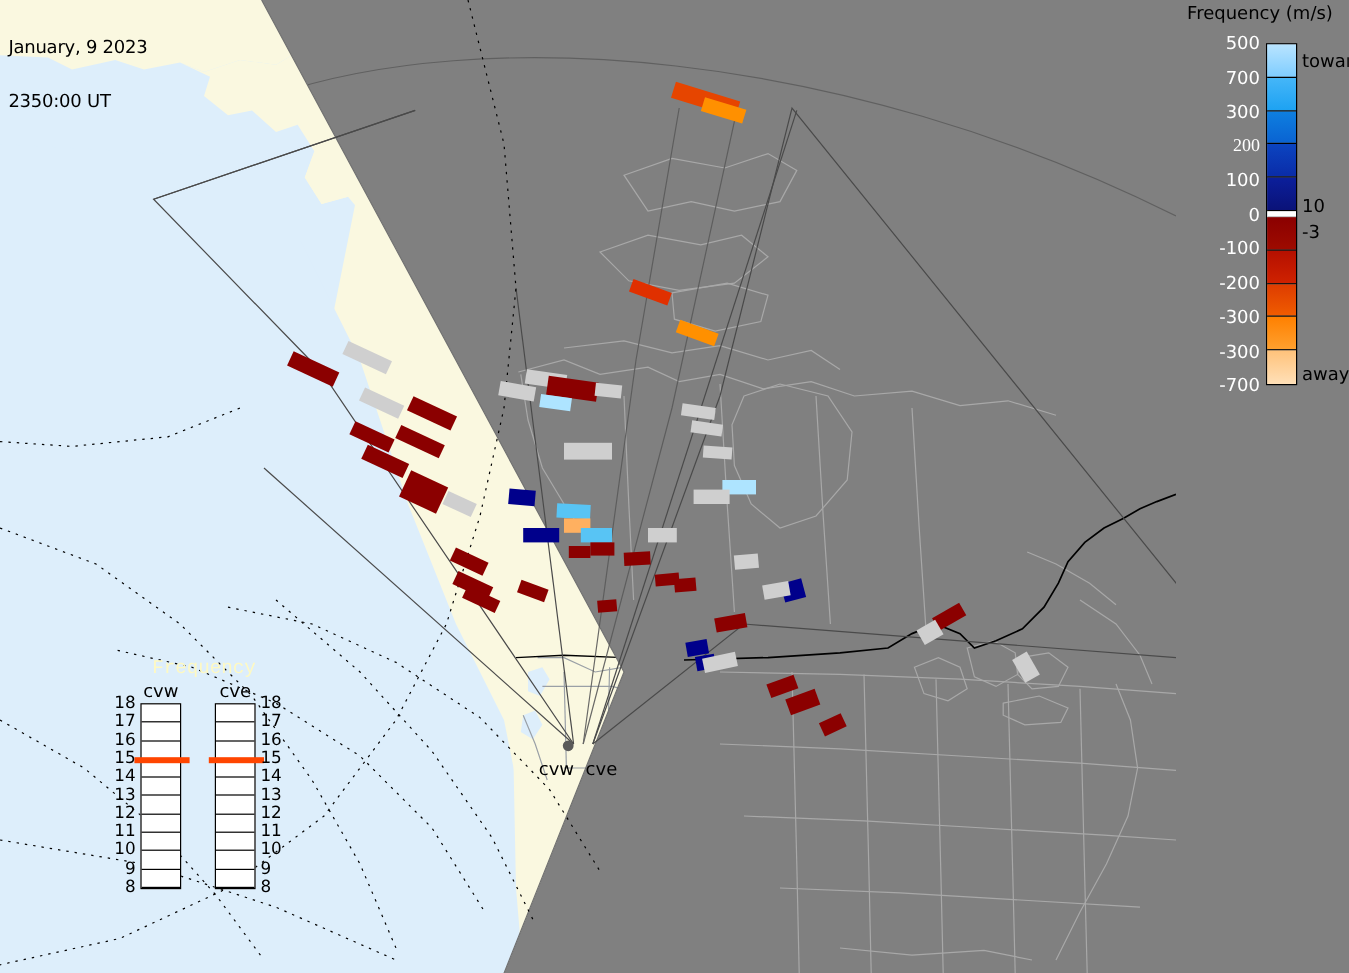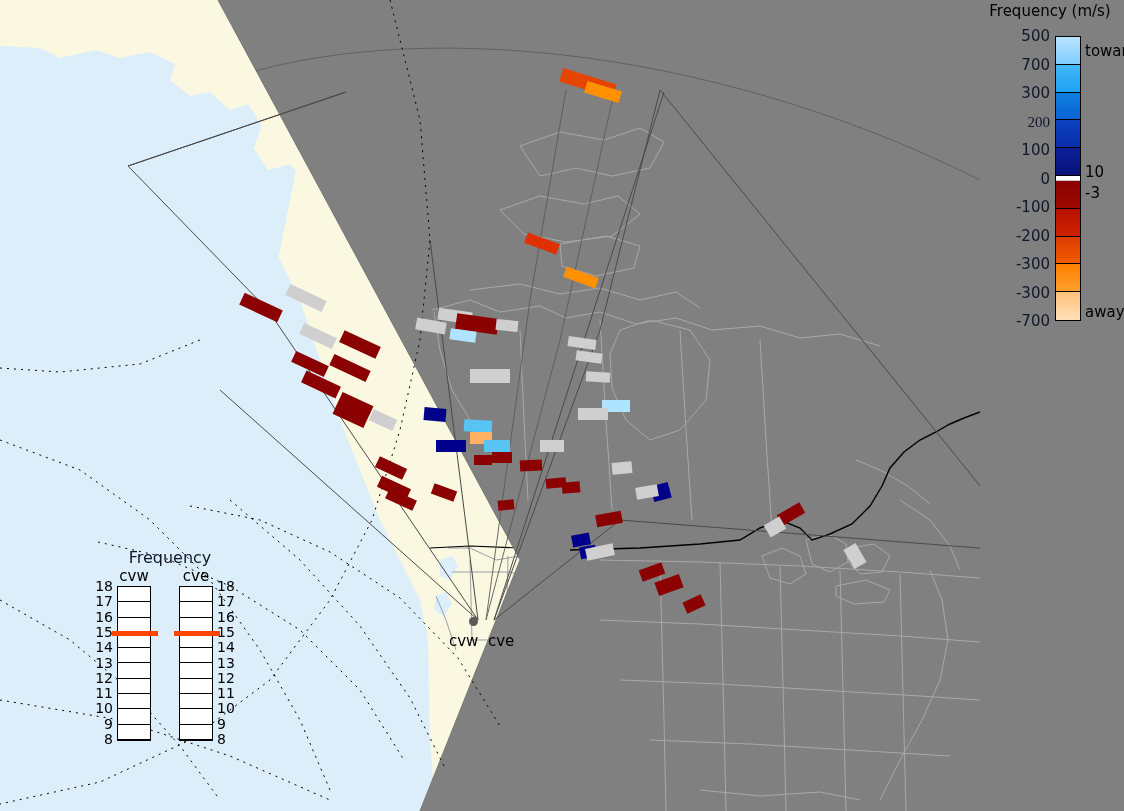--- a/index.html
+++ b/index.html
@@ -19,28 +19,28 @@
   
   #velocity-panel{position:absolute;left:984px;top:0;width:140px;height:340px;}
   #velocity-title{position:absolute;left:0;top:2px;width:132px;text-align:center;
                   font-size:15px;color:#000;}
   #vel-bar{position:absolute;left:71px;top:36px;width:26px;height:285px;
            border:1px solid #000;box-sizing:border-box;}
   .vel-band{width:100%;position:relative;box-sizing:border-box;
             border-bottom:1px solid #000;}
   .vel-band:last-child{border-bottom:none;}
   #vel-ticks{position:absolute;left:0;top:0;width:66px;height:340px;}
-  .vel-tick{position:absolute;right:0;font-size:15px;color:#0f172a;
+  .vel-tick{position:absolute;right:0;font-size:15px;color:#ffffff;
             text-align:center;line-height:15px;}
   .vel-side{position:absolute;left:101px;font-size:15px;color:#000;line-height:15px;}
 
   
   #frequency-panel{position:absolute;left:95px;top:548px;width:150px;height:245px;}
   #freq-title{position:absolute;left:0;top:0;width:150px;text-align:center;
-              font-size:16px;color:#0f172a;}
+              font-size:16px;color:#fef9c3;font-family:Liberation Mono, monospace;}
   .freq-col{position:absolute;top:20px;}
   .freq-col-label{font-size:15px;color:#000;text-align:center;width:34px;line-height:16px;}
   .freq-box{width:34px;height:155px;border:1px solid #000;box-sizing:border-box;
             background:#ffffff;position:relative;margin-top:2px;}
   .freq-seg{width:100%;box-sizing:border-box;border-bottom:1px solid #000;}
   .freq-seg:last-child{border-bottom:none;}
   .freq-marker{position:absolute;height:5px;background:#ff4500;}
   .freq-scale{position:absolute;top:38px;font-size:14px;color:#000;line-height:14px;width:22px;}
   .freq-scale span{position:absolute;display:block;width:22px;}
   .fs-left span{text-align:right;}
@@ -254,20 +254,24 @@
       </g>
     </svg>
 
     <div style="position:absolute;left:469px;top:617px;width:9px;height:9px;
                 border-radius:50%;background:#5a5a5a;"></div>
 
     <div class="station-label" style="left:449px;top:634px;">cvw</div>
     <div class="station-label" style="left:488px;top:634px;">cve</div>
   </div>
 
+  <div id="timestamp">
+    <div>January, 9 2023</div>
+    <div>2350:00 UT</div>
+  </div>
 
   <div id="velocity-panel">
     <div id="velocity-title">Frequency (m/s)</div>
     <div id="vel-bar">
         <div class="vel-band" style="height: 27.8px; background: linear-gradient(rgb(185, 228, 255), rgb(127, 205, 255));"></div>
         <div class="vel-band" style="height: 27.8px; background: linear-gradient(rgb(69, 182, 248), rgb(29, 162, 242));"></div>
         <div class="vel-band" style="height: 27.8px; background: linear-gradient(rgb(14, 127, 224), rgb(10, 99, 210));"></div>
         <div class="vel-band" style="height: 27.8px; background: linear-gradient(rgb(11, 68, 192), rgb(10, 44, 168));"></div>
         <div class="vel-band" style="height: 27.8px; background: linear-gradient(rgb(11, 31, 155), rgb(10, 18, 120));"></div>
         <div class="vel-band" style="height: 5px; background: rgb(255, 255, 255); border-bottom: 1px solid rgb(200, 200, 200);"></div>

